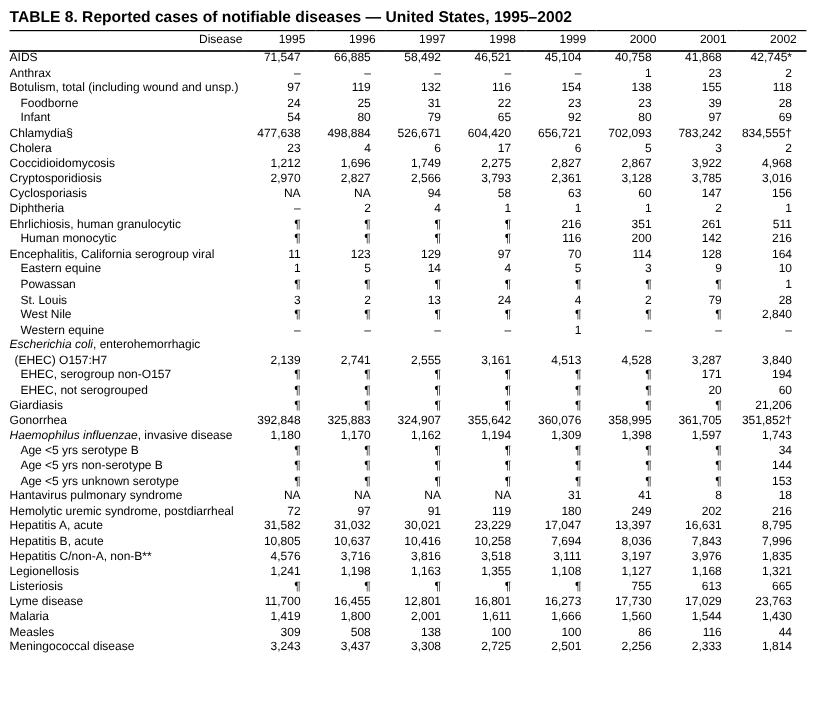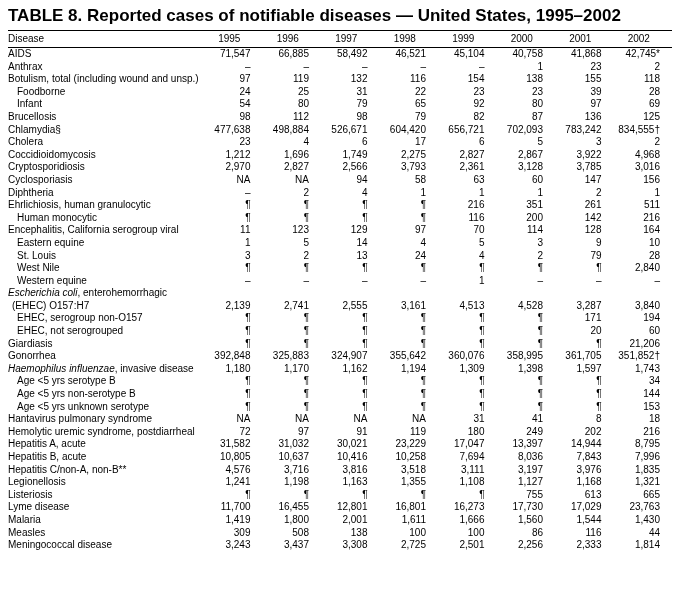--- a/index.html
+++ b/index.html
@@ -6,39 +6,39 @@
   html, body { background: #ffffff; }
   body {
     width: 680px;
     height: 594px;
     overflow: hidden;
     font-family: "Liberation Sans", sans-serif;
     color: #000;
   }
   .page { padding: 4px 8px 0 8px; }
   .table-title {
-    font-size: 17px;
+    font-size: 13px;
     font-weight: bold;
     padding: 2px 0 4px 0;
   }
   table.data-table {
     width: 100%;
     border-collapse: collapse;
     table-layout: fixed;
   }
   thead th {
     font-weight: normal;
     font-size: 10px;
     border-top: 1px solid #000;
     border-bottom: 1px solid #000;
     padding: 2px 2px 2px 0;
     line-height: 12px;
   }
-  th.disease-col { text-align: left; }
-  th.year-col { text-align: center; padding-right: 8px; }
+  th.disease-col { text-align: right; }
+  th.year-col { text-align: right; padding-right: 8px; }
   tbody td {
     font-size: 10px;
     line-height: 12.6px;
     vertical-align: bottom;
   }
   td.disease-cell { white-space: nowrap; overflow: visible; }
   td.disease-cell.indent { padding-left: 9px; }
   td.disease-cell .label2 { padding-left: 4px; }
   td.num {
     text-align: right;
@@ -139,33 +139,20 @@
           <td class="num">80</td>
           <td class="num">79</td>
           <td class="num">65</td>
           <td class="num">92</td>
           <td class="num">80</td>
           <td class="num">97</td>
           <td class="num">69</td>
         </tr>
         <tr>
           <td class="disease-cell">
-            <div>Brucellosis</div>
-          </td>
-          <td class="num">98</td>
-          <td class="num">112</td>
-          <td class="num">98</td>
-          <td class="num">79</td>
-          <td class="num">82</td>
-          <td class="num">87</td>
-          <td class="num">136</td>
-          <td class="num">125</td>
-        </tr>
-        <tr>
-          <td class="disease-cell">
             <div>Chlamydia§</div>
           </td>
           <td class="num">477,638</td>
           <td class="num">498,884</td>
           <td class="num">526,671</td>
           <td class="num">604,420</td>
           <td class="num">656,721</td>
           <td class="num">702,093</td>
           <td class="num">783,242</td>
           <td class="num">834,555†</td>
@@ -282,20 +269,33 @@
           <td class="num">5</td>
           <td class="num">14</td>
           <td class="num">4</td>
           <td class="num">5</td>
           <td class="num">3</td>
           <td class="num">9</td>
           <td class="num">10</td>
         </tr>
         <tr>
           <td class="disease-cell indent">
+            <div>Powassan</div>
+          </td>
+          <td class="num">¶</td>
+          <td class="num">¶</td>
+          <td class="num">¶</td>
+          <td class="num">¶</td>
+          <td class="num">¶</td>
+          <td class="num">¶</td>
+          <td class="num">¶</td>
+          <td class="num">1</td>
+        </tr>
+        <tr>
+          <td class="disease-cell indent">
             <div>St. Louis</div>
           </td>
           <td class="num">3</td>
           <td class="num">2</td>
           <td class="num">13</td>
           <td class="num">24</td>
           <td class="num">4</td>
           <td class="num">2</td>
           <td class="num">79</td>
           <td class="num">28</td>
@@ -473,21 +473,21 @@
         <tr>
           <td class="disease-cell">
             <div>Hepatitis A, acute</div>
           </td>
           <td class="num">31,582</td>
           <td class="num">31,032</td>
           <td class="num">30,021</td>
           <td class="num">23,229</td>
           <td class="num">17,047</td>
           <td class="num">13,397</td>
-          <td class="num">14,944</td>
+          <td class="num">16,631</td>
           <td class="num">8,795</td>
         </tr>
         <tr>
           <td class="disease-cell">
             <div>Hepatitis B, acute</div>
           </td>
           <td class="num">10,805</td>
           <td class="num">10,637</td>
           <td class="num">10,416</td>
           <td class="num">10,258</td>

